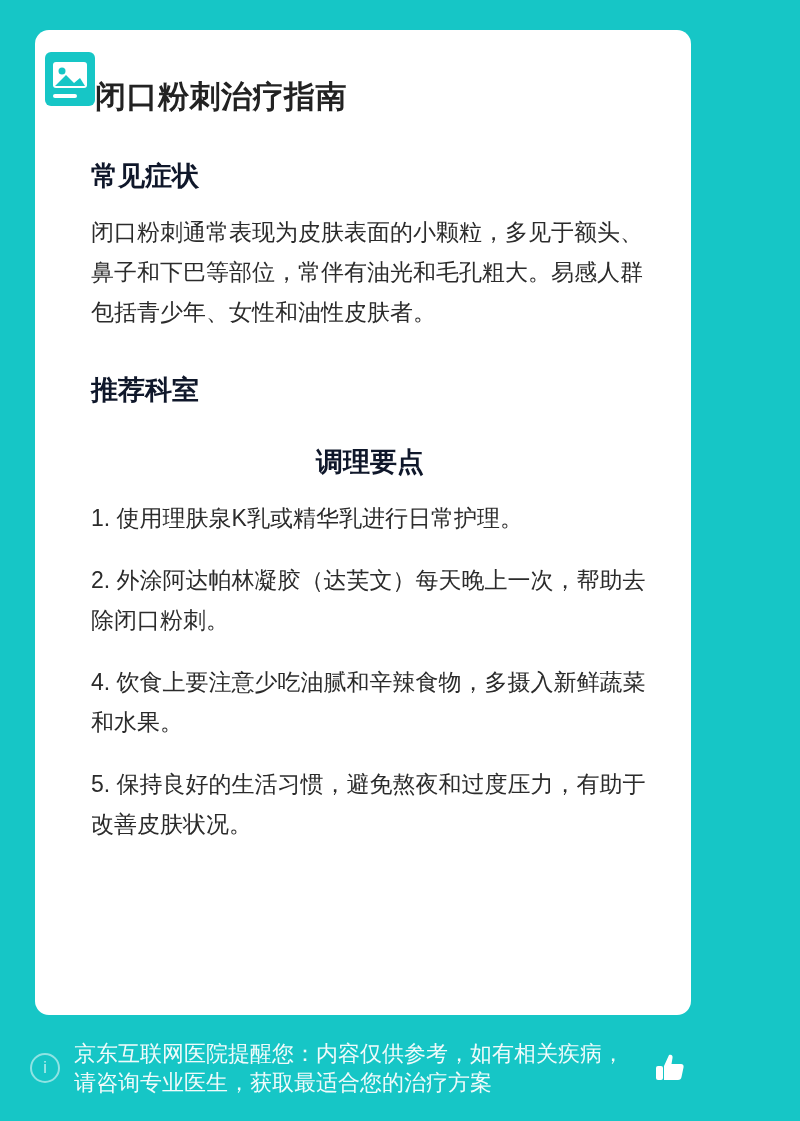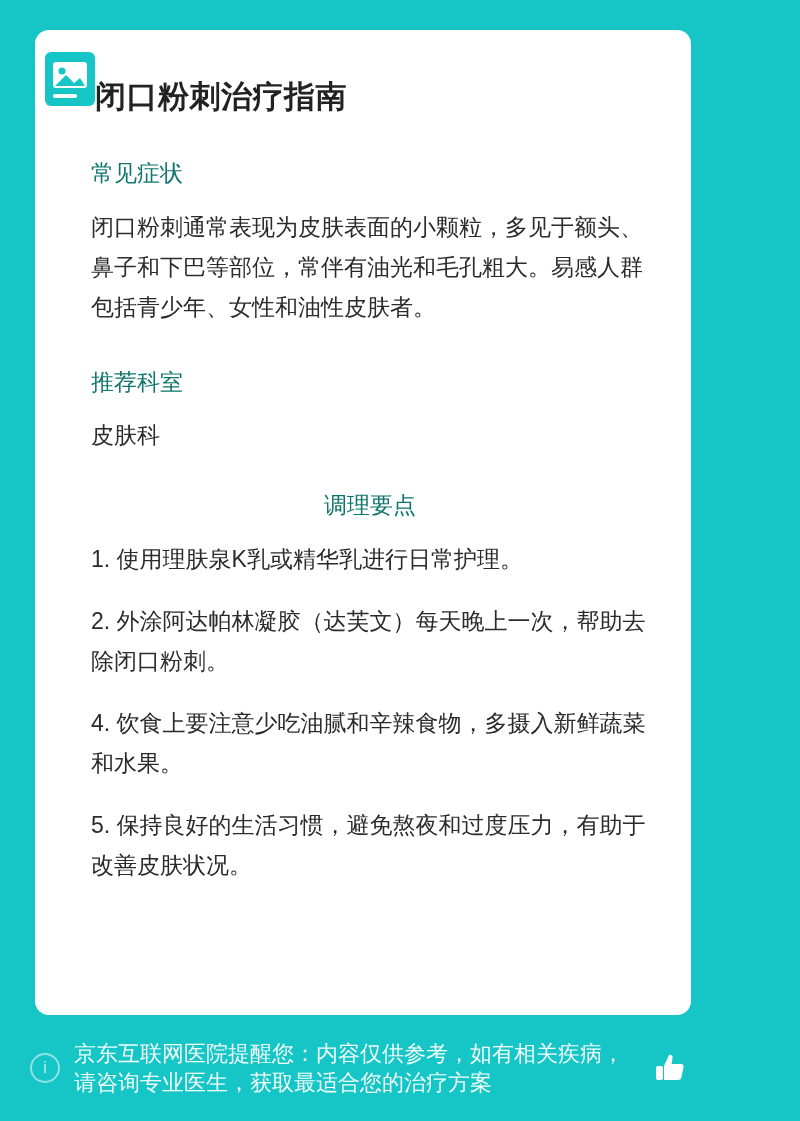--- a/index.html
+++ b/index.html
@@ -36,23 +36,23 @@
     height: 58px;
   }
   .title {
     font-size: 31px;
     font-weight: bold;
     color: #222222;
     margin: 10px 0 0 18px;
     letter-spacing: 0.5px;
   }
   .section-head {
-    font-size: 23px;
-    font-weight: normal;
-    color: #0f766e;
+    font-size: 27px;
+    font-weight: bold;
+    color: #0f172a;
     margin: 40px 0 18px 14px;
   }
   .section-head.tight {
     margin-top: 36px;
     text-align: center;
   }
   .para {
     font-size: 23px;
     line-height: 40px;
     color: #2b2b2b;
@@ -128,21 +128,20 @@
         <rect x="10" y="44" width="24" height="4" rx="2" fill="#ffffff"></rect>
       </svg>
     </div>
 
     <h1 class="title">闭口粉刺治疗指南</h1>
 
     <h2 class="section-head">常见症状</h2>
     <p class="para">闭口粉刺通常表现为皮肤表面的小颗粒，多见于额头、鼻子和下巴等部位，常伴有油光和毛孔粗大。易感人群包括青少年、女性和油性皮肤者。</p>
 
     <h2 class="section-head">推荐科室</h2>
-    <p class="plain">皮肤科</p>
 
     <h2 class="section-head tight">调理要点</h2>
 
     <div class="steps">
       <div class="step">1. 使用理肤泉K乳或精华乳进行日常护理。</div>
       <div class="step">2. 外涂阿达帕林凝胶（达芙文）每天晚上一次，帮助去除闭口粉刺。</div>
       <div class="step">4. 饮食上要注意少吃油腻和辛辣食物，多摄入新鲜蔬菜和水果。</div>
       <div class="step">5. 保持良好的生活习惯，避免熬夜和过度压力，有助于改善皮肤状况。</div>
     </div>
 

